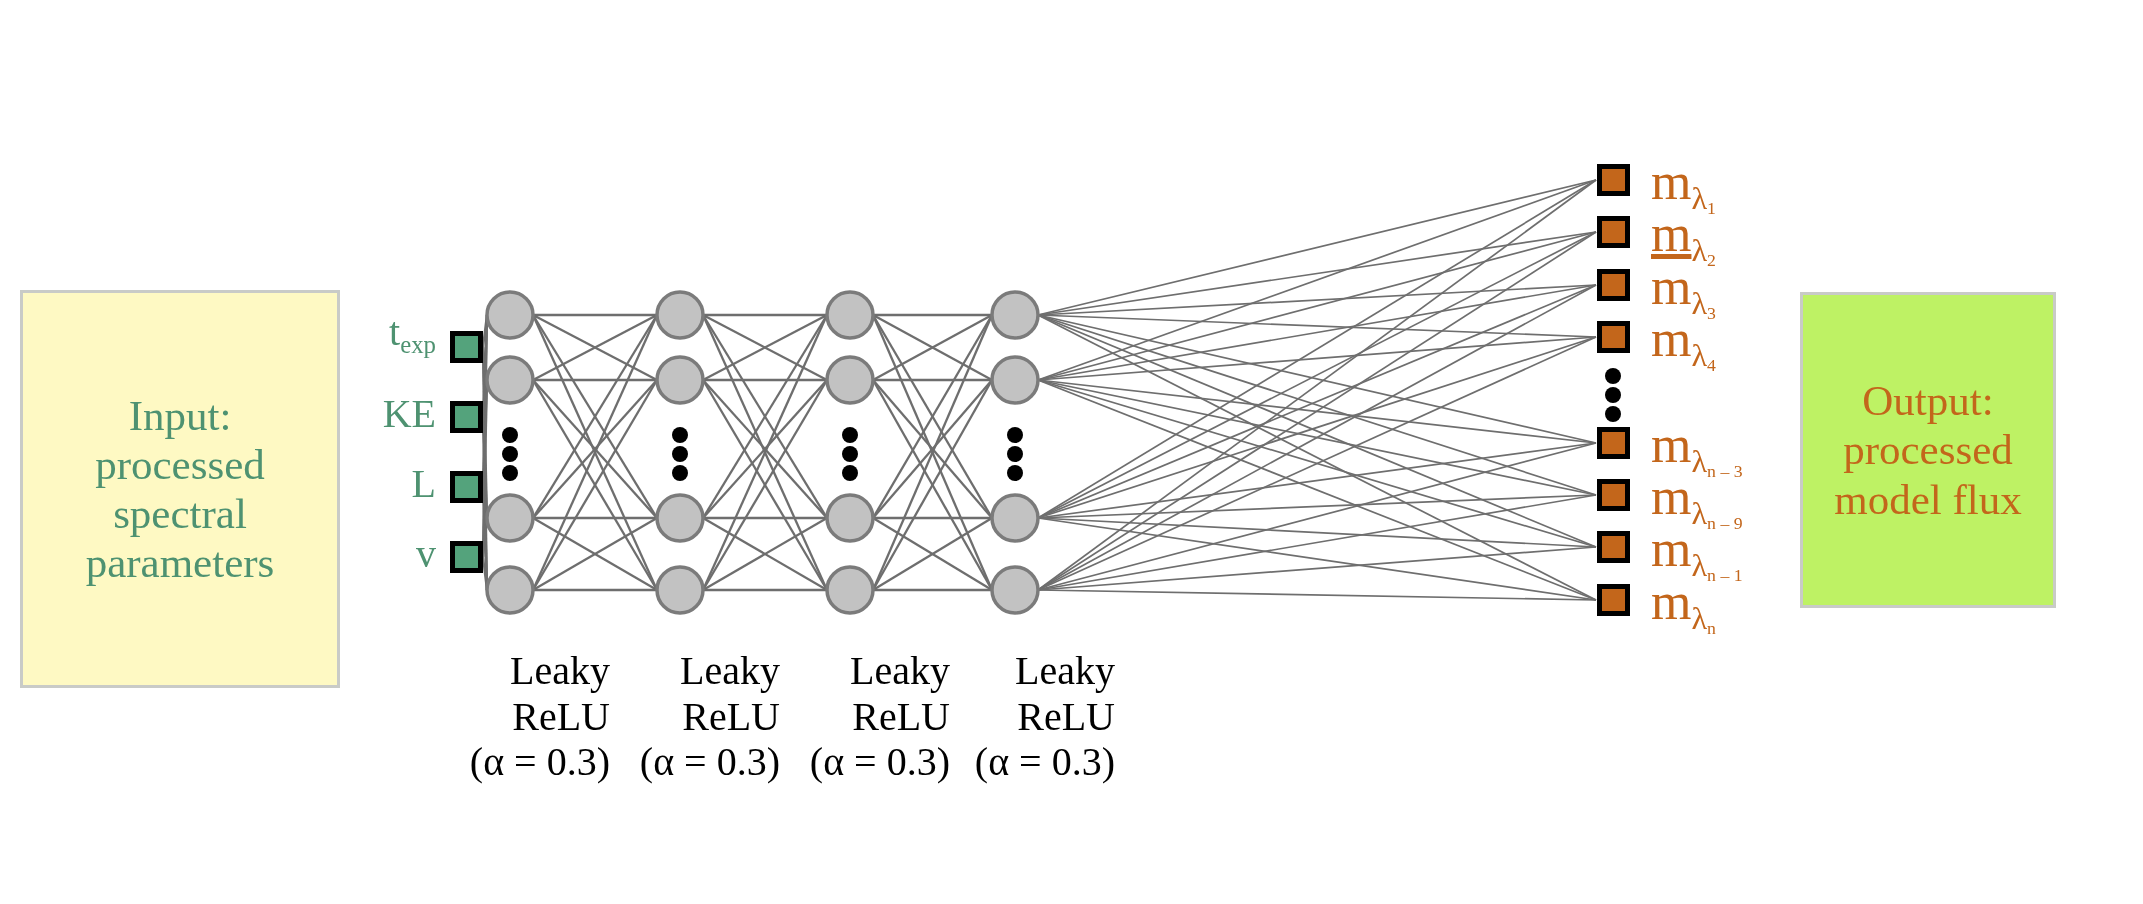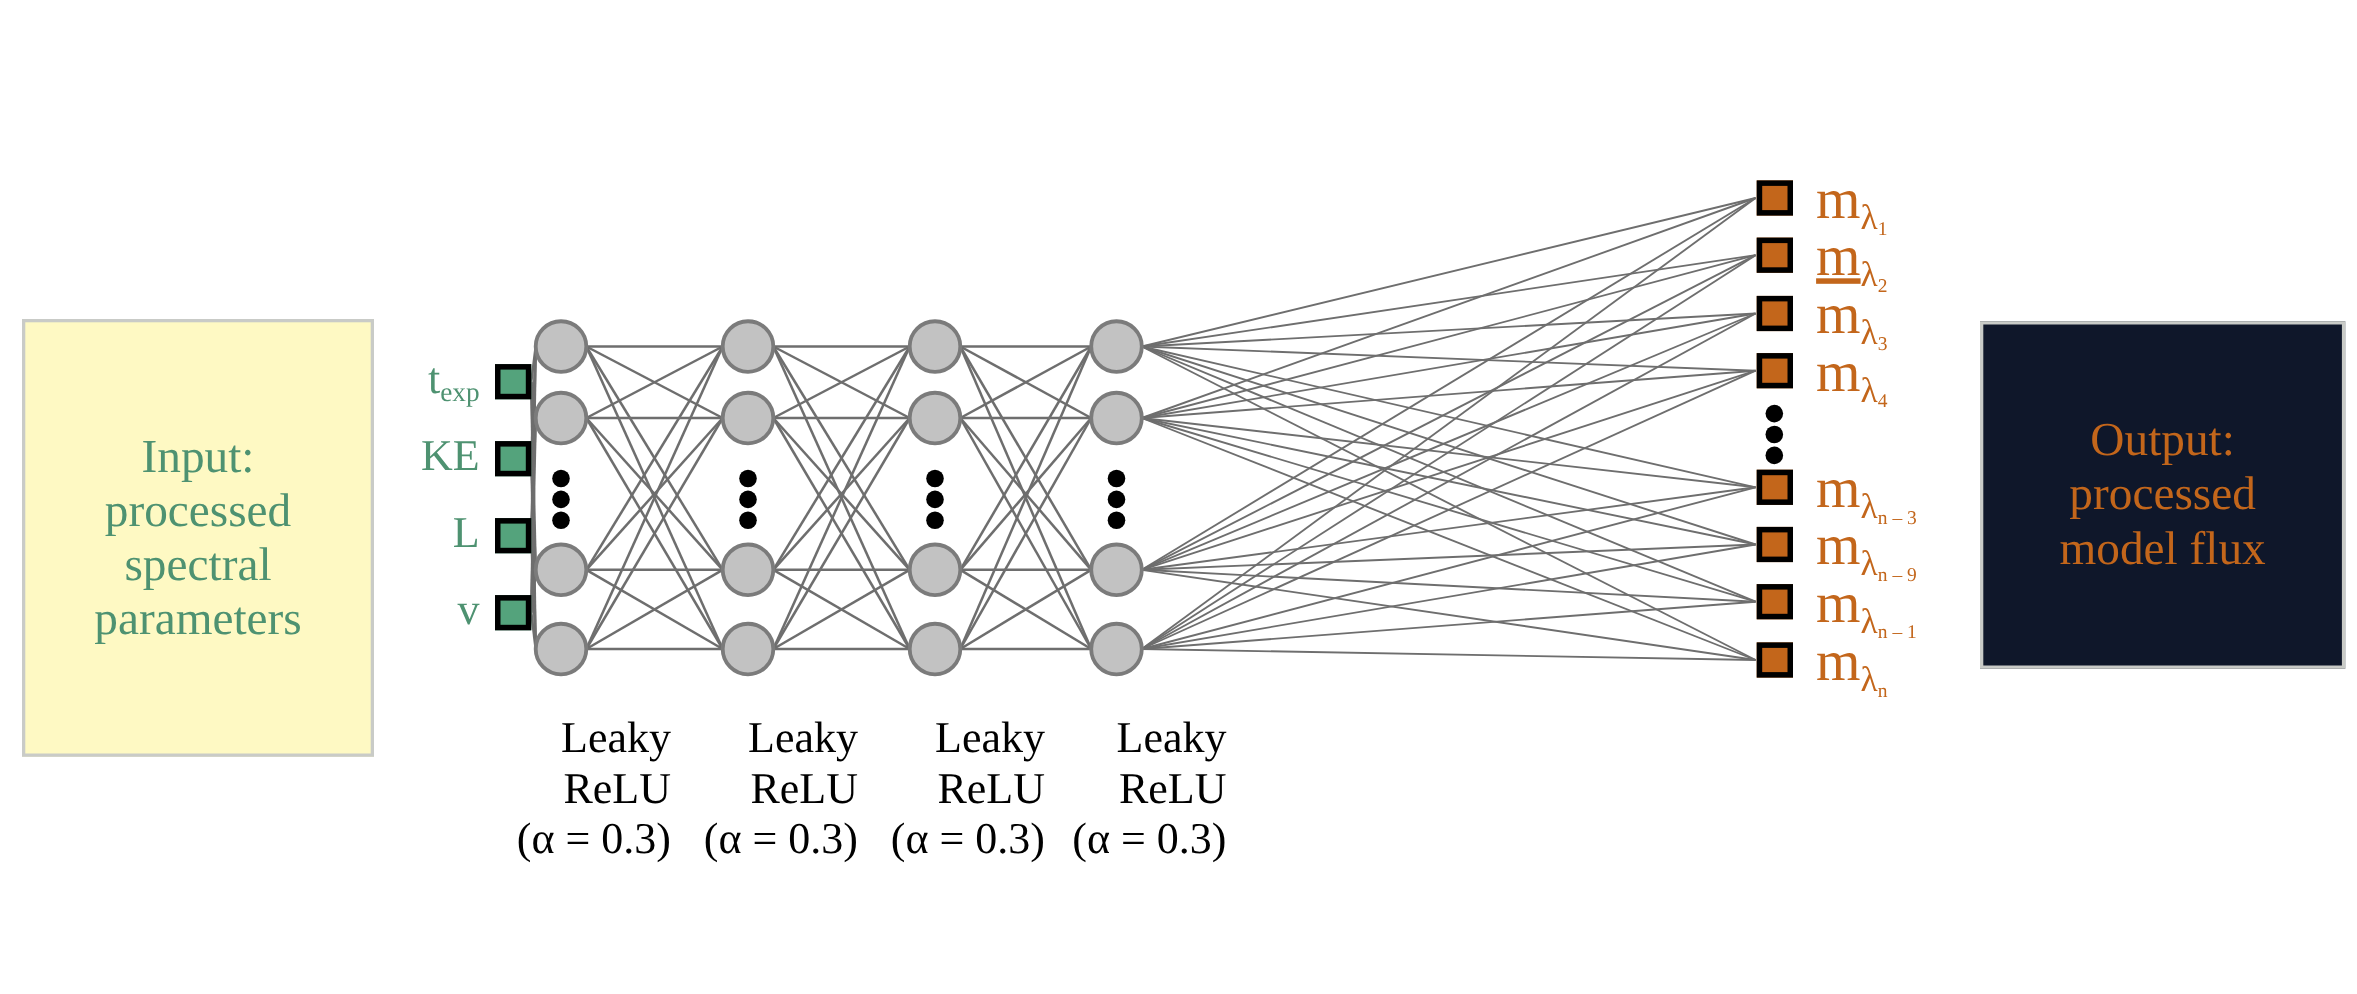--- a/index.html
+++ b/index.html
@@ -11,22 +11,22 @@
   svg#wires{position:absolute;left:0;top:0;width:2143px;height:904px;}
 
   .panel{position:absolute;box-sizing:border-box;border:3px solid #c9cbc7;
          display:flex;align-items:center;justify-content:center;text-align:center;}
   .panel .ptext{line-height:1.14;font-size:43px;}
 
   #input-panel{left:20px;top:290px;width:320px;height:398px;
                background:#fef9c3;}
   #input-panel .ptext{color:#4e9271;}
 
-  #output-panel{left:1800px;top:292px;width:332px;height:316px;
-                background:#0f172a;}
+  #output-panel{left:1800px;top:292px;width:256px;height:316px;
+                background:#bef264;}
   #output-panel .ptext{color:#c3661b;}
 
   .node-sq{position:absolute;box-sizing:border-box;width:33px;height:32px;
            border:5px solid #000;}
   .in-sq{background:#54a37c;}
   .out-sq{background:#c3661b;}
 
   .in-label{position:absolute;color:#4e9271;font-size:40px;
             text-align:right;white-space:nowrap;}
   .out-label{position:absolute;color:#c3661b;font-size:52px;white-space:nowrap;}
@@ -201,21 +201,21 @@
 (α = 0.3)</div>
       <div class="dots" style="left: 1007px; top: 427px;">
         <i></i>
         <i></i>
         <i></i>
       </div>
       <div class="layer-caption" style="left: 915px; top: 648px; white-space: pre-line;">Leaky
 ReLU
 (α = 0.3)</div>
       <div class="node-sq in-sq" style="left: 450px; top: 331px;"></div>
-      <div class="in-label" style="right: 1707px; top: 320px;">t<span class="sub">exp</span></div>
+      <div class="in-label" style="right: 1707px; top: 308px;">t<span class="sub">exp</span></div>
       <div class="node-sq in-sq" style="left: 450px; top: 401px;"></div>
       <div class="in-label" style="right: 1707px; top: 390px;">KE</div>
       <div class="node-sq in-sq" style="left: 450px; top: 471px;"></div>
       <div class="in-label" style="right: 1707px; top: 460px;">L</div>
       <div class="node-sq in-sq" style="left: 450px; top: 541px;"></div>
       <div class="in-label" style="right: 1707px; top: 530px;">v</div>
       <div class="node-sq out-sq" style="left: 1597px; top: 164px;"></div>
       <div class="out-label" style="left: 1651px; top: 152px;">m<span class="sub">λ<span class="sub2">1</span></span></div>
       <div class="node-sq out-sq" style="left: 1597px; top: 216px;"></div>
       <div class="out-label" style="left: 1651px; top: 204px; text-decoration: underline;">m<span class="sub">λ<span class="sub2">2</span></span></div>

